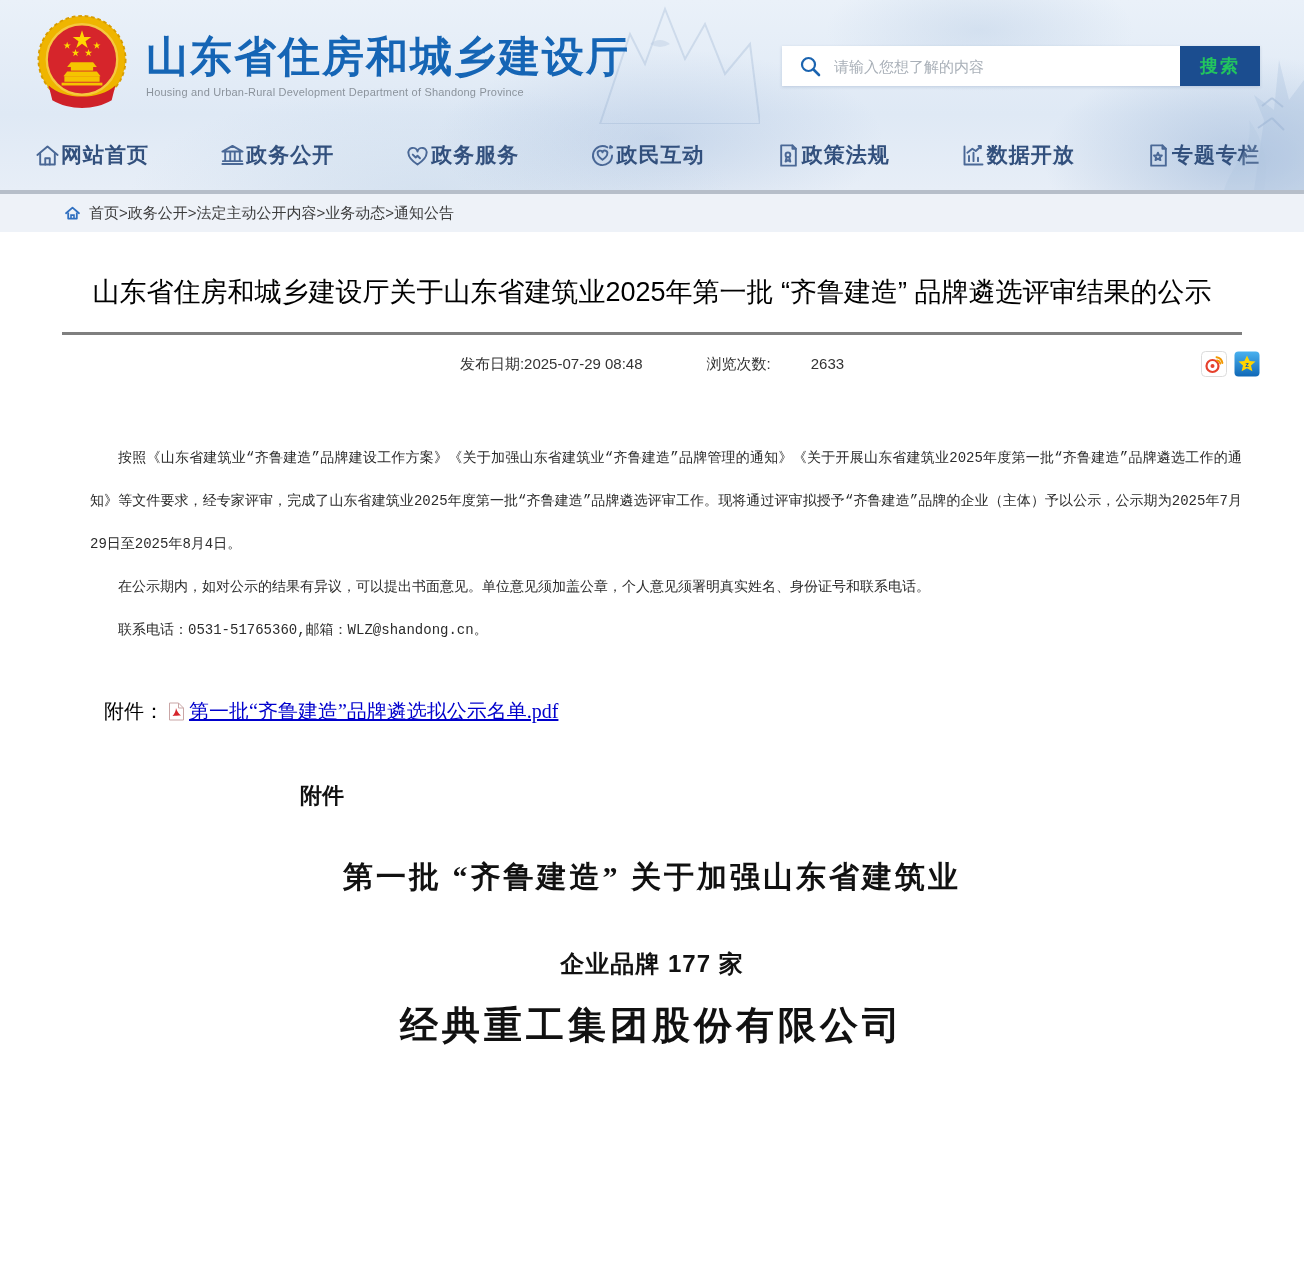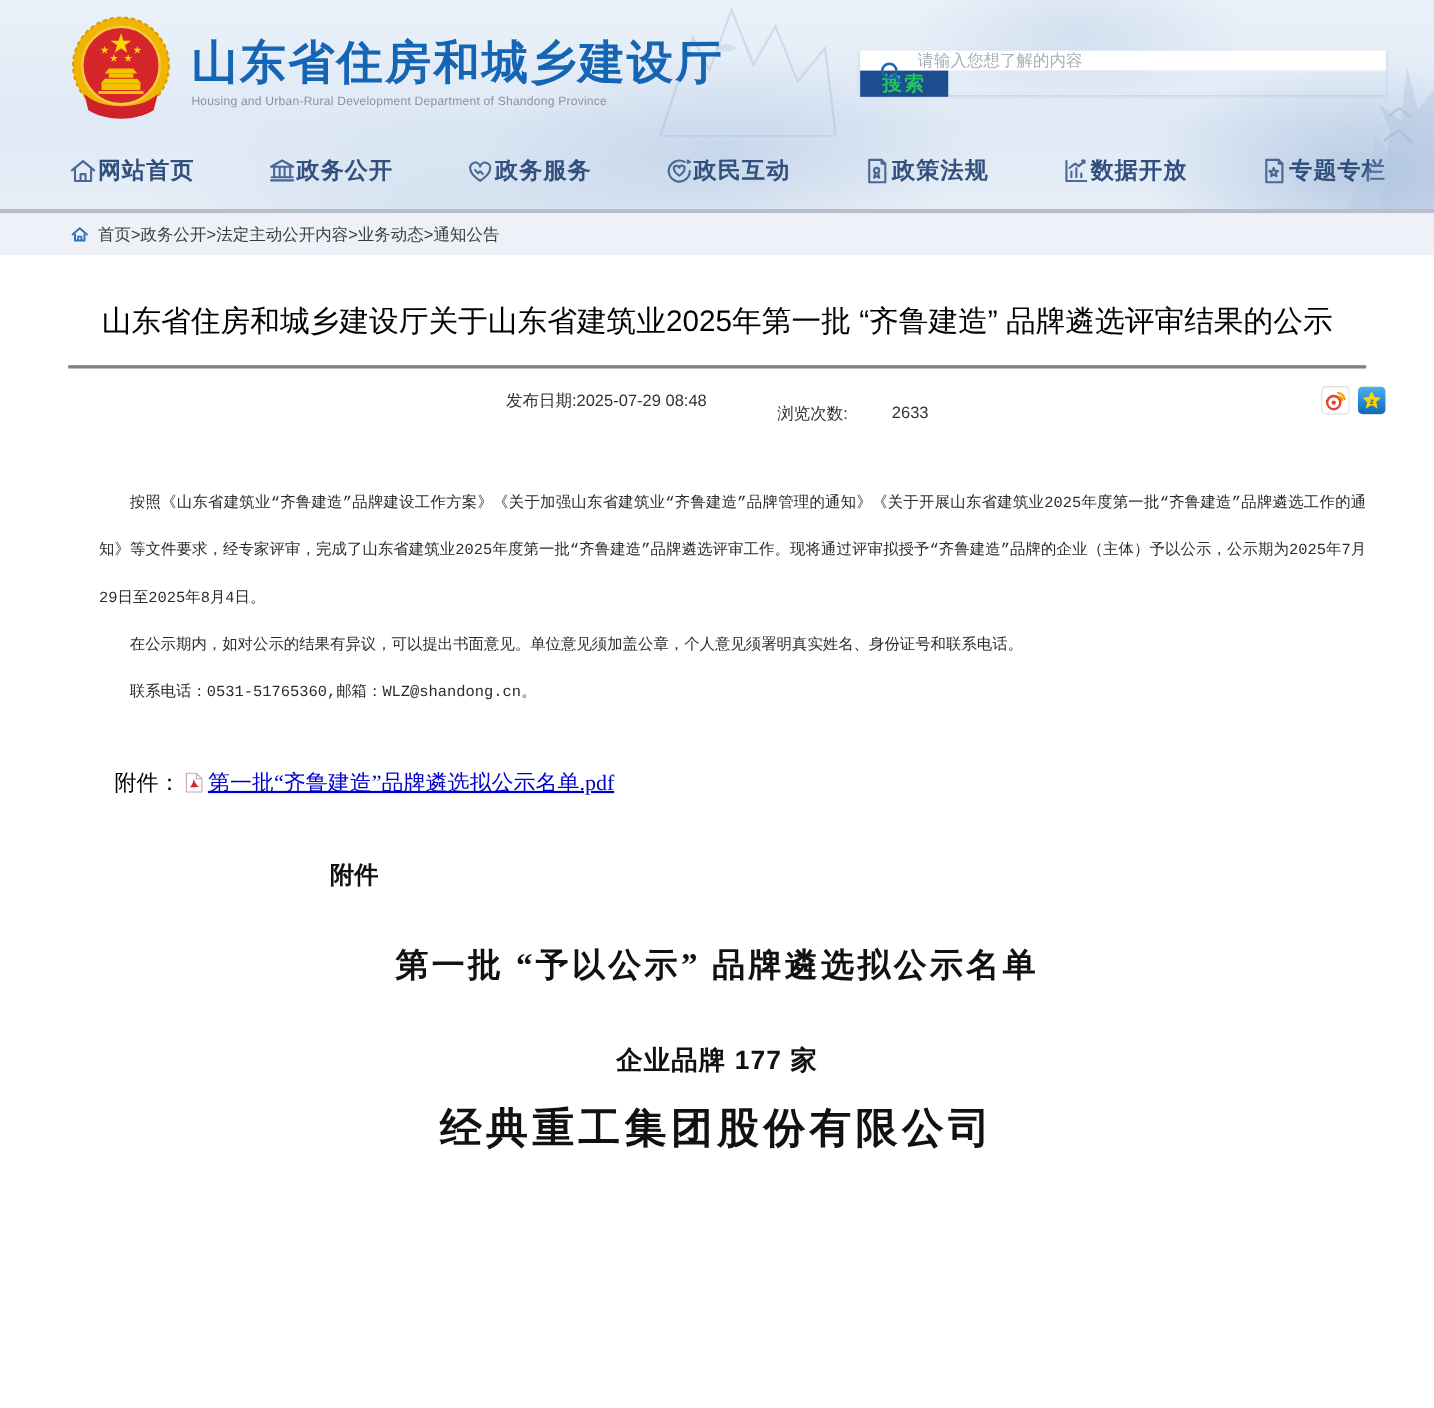--- a/index.html
+++ b/index.html
@@ -1,35 +1,35 @@
 <!DOCTYPE html>
 <html><head>
 <meta charset="utf-8">
 <style>
   * { margin:0; padding:0; box-sizing:border-box; }
   html,body { width:1304px; height:1280px; overflow:hidden; background:#fff;
               font-family:"Liberation Sans","DejaVu Sans",sans-serif; }
 
   
-  .header { position:relative; height:190px; padding:14px 44px 0 62px;
+  .header { position:relative; height:190px; padding:14px 44px 0 34px;
     background:
       radial-gradient(ellipse 320px 130px at 660px 140px, rgba(140,170,210,.30), transparent 70%),
       radial-gradient(ellipse 280px 150px at 1240px 160px, rgba(120,155,200,.40), transparent 70%),
       radial-gradient(ellipse 220px 90px at 980px 30px, rgba(165,190,220,.30), transparent 70%),
       radial-gradient(ellipse 420px 160px at 430px 200px, rgba(175,200,225,.35), transparent 72%),
       linear-gradient(180deg,#eaf1f9 0%,#dfe9f5 60%,#e7eef7 100%);
   }
   .header-art { position:absolute; right:0; top:0; width:200px; height:190px; opacity:.55; pointer-events:none; }
   .header-art2 { position:absolute; left:590px; top:4px; width:170px; height:120px; opacity:.5; pointer-events:none; }
   .header-top { display:flex; align-items:center; height:104px; position:relative; }
   .logo { width:96px; height:102px; flex:0 0 auto; }
   .titles { margin-left:16px; }
   .site-title { color:#1565b5; font-size:42px; font-weight:bold; letter-spacing:2px; line-height:1.1; }
   .site-sub { color:#8b939c; font-size:11px; margin-top:6px; letter-spacing:.2px; }
-  .search { margin-left:auto; display:flex; width:478px; height:40px; box-shadow:0 1px 3px rgba(90,120,160,.25);flex-direction:column; }
+  .search { margin-left:auto; display:flex; width:478px; height:40px; box-shadow:0 1px 3px rgba(90,120,160,.25); }
   .search-box { position:relative; flex:1; background:#fff; }
   .search-box input { width:100%; height:100%; border:none; outline:none; padding-left:52px;
     font-size:15px; color:#333; background:transparent; font-family:inherit; }
   .search-box input::placeholder { color:#a9b0b8; }
   .search-ico { position:absolute; left:16px; top:8px; width:24px; height:24px; }
   .search-btn { width:80px; background:#1b4d8f; color:#22c55e; border:none; font-size:18px;
     font-weight:bold; letter-spacing:2px; cursor:pointer; font-family:inherit; }
   
   .nav { display:flex; justify-content:space-between; align-items:center; height:62px; margin-top:6px; }
   .nav-item { display:flex; align-items:flex-end; cursor:pointer; color:#35537f; }
@@ -41,21 +41,21 @@
   .breadcrumb { height:38px; background:#eef2f8; display:flex; align-items:center;
     padding-left:64px; gap:8px; }
   .crumb-text { font-size:15px; color:#3c3c3c; }
 
   
   .content { background:#fff; padding:0 62px; }
   .article-title { margin-top:42px; text-align:center; font-size:27px; font-weight:normal; color:#000; }
   .title-rule { margin-top:22px; border:none; border-top:3px solid #7f7f7f; }
   .meta-row { position:relative; margin-top:16px; height:28px; }
   .meta-center { display:flex; justify-content:center; gap:64px; font-size:15px; color:#333; padding-top:4px; }
-  .meta-views { display:flex; gap:40px;margin-top:12px; }
+  .meta-views { display:flex; gap:40px; }
   .share { position:absolute; right:-18px; top:0; display:flex; gap:7px; }
   .share-ico { width:26px; height:26px; cursor:pointer; }
 
   .body-text { margin-top:58px; font-family:Liberation Mono, monospace;
     font-size:14px; color:#2b2b2b; line-height:43px; text-align:justify;margin-left:28px; }
   .body-text p { text-indent:2em; }
 
   .attachment { margin-top:46px; padding-left:42px; font-family:"Liberation Serif","DejaVu Serif",serif;
     font-size:20px; color:#000; display:flex; align-items:center; gap:2px; }
   .pdf-ico { width:17px; height:19px; margin:0 2px; }
@@ -236,18 +236,18 @@
     <svg class="pdf-ico" viewBox="0 0 17 19">
       <path d="M1.5 1h9l5 5v12h-14Z" fill="#fff" stroke="#c9a6a6"></path>
       <path d="M10.5 1v5h5" fill="none" stroke="#c9a6a6"></path>
       <path d="M4.5 14c2-2 3.5-5.5 3.5-8 1 3 2.5 6 5 7.5-2.5 0-6 .3-8.5.5Z" fill="#d6252b"></path>
     </svg>
     <span class="attach-link">第一批“齐鲁建造”品牌遴选拟公示名单.pdf</span>
   </div>
 
   <div class="doc">
     <div class="doc-annex">附件</div>
-    <div class="doc-title">第一批 “予以公示” 品牌遴选拟公示名单</div>
+    <div class="doc-title">第一批 “齐鲁建造” 关于加强山东省建筑业</div>
     <div class="doc-subtitle">企业品牌 177 家</div>
     <div class="doc-company">经典重工集团股份有限公司</div>
 
   </div>
 </div>
 
 </body></html>

